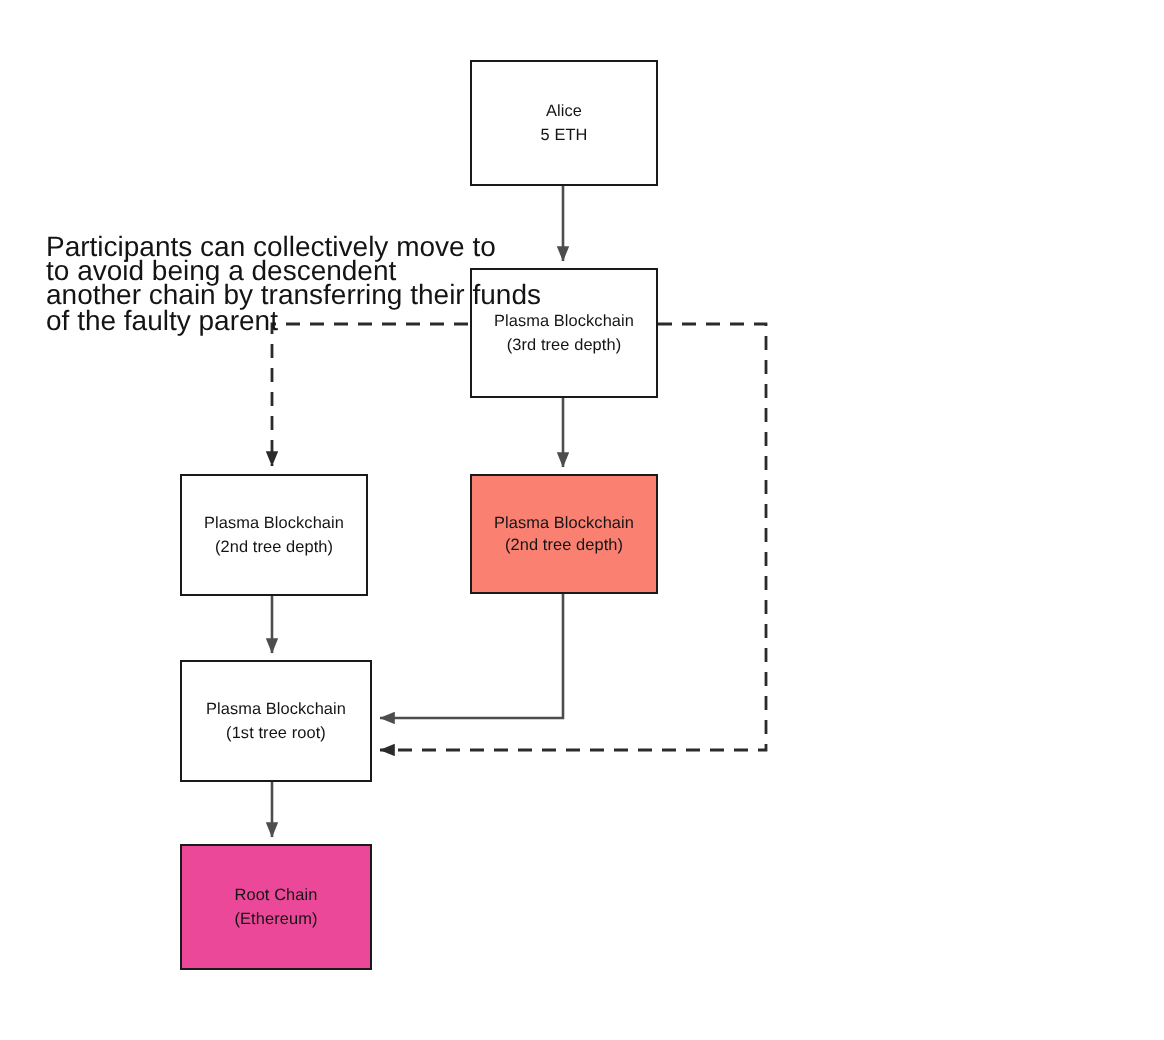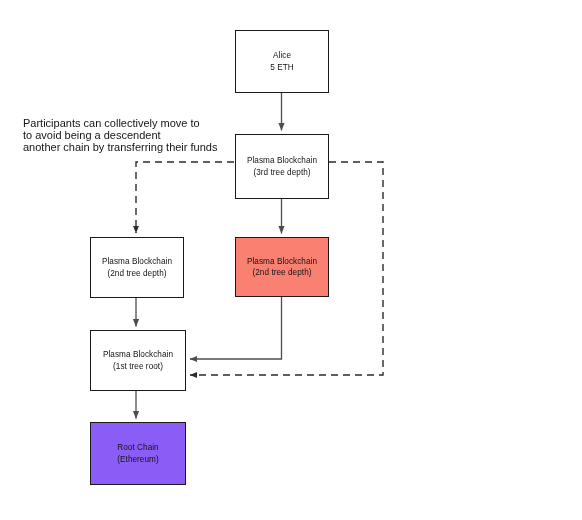--- a/index.html
+++ b/index.html
@@ -38,21 +38,21 @@
     line-height: 11.5px;
     color: #141414;
     letter-spacing: 0.05px;
   }
   .node-line {
     display: block;
     white-space: nowrap;
   }
   .annotation {
     position: absolute;
-    font-size: 11px;
+    font-size: 14px;
     line-height: 12.2px;
     color: #141414;
     white-space: nowrap;
   }
   .annotation .ann-line { display: block; }
 </style>
 </head>
 <body>
 
 <div id="canvas">
@@ -100,27 +100,28 @@
   <div class="node-box" style="left:235px; top:237px; width:94px; height:60px; background:#fa8072;">
     <span class="node-line">Plasma Blockchain</span>
     <span class="node-line">(2nd tree depth)</span>
   </div>
 
   <div class="node-box" style="left:90px; top:330px; width:96px; height:61px;">
     <span class="node-line">Plasma Blockchain</span>
     <span class="node-line">(1st tree root)</span>
   </div>
 
-  <div class="node-box" style="left:90px; top:422px; width:96px; height:63px; background:#8b5cf6;">
+  <div class="node-box" style="left:90px; top:422px; width:96px; height:63px; background:#ec4899;">
     <span class="node-line">Root Chain</span>
     <span class="node-line">(Ethereum)</span>
   </div>
 
   <div class="annotation" style="left:23px; top:117px;">
     <span class="ann-line">Participants can collectively move to</span>
     <span class="ann-line">to avoid being a descendent</span>
     <span class="ann-line">another chain by transferring their funds</span>
+    <span class="ann-line">of the faulty parent</span>
   </div>
 
   <div class="annotation" style="left:393px; top:254px;">
   </div>
 
 </div>
 
 </body></html>

